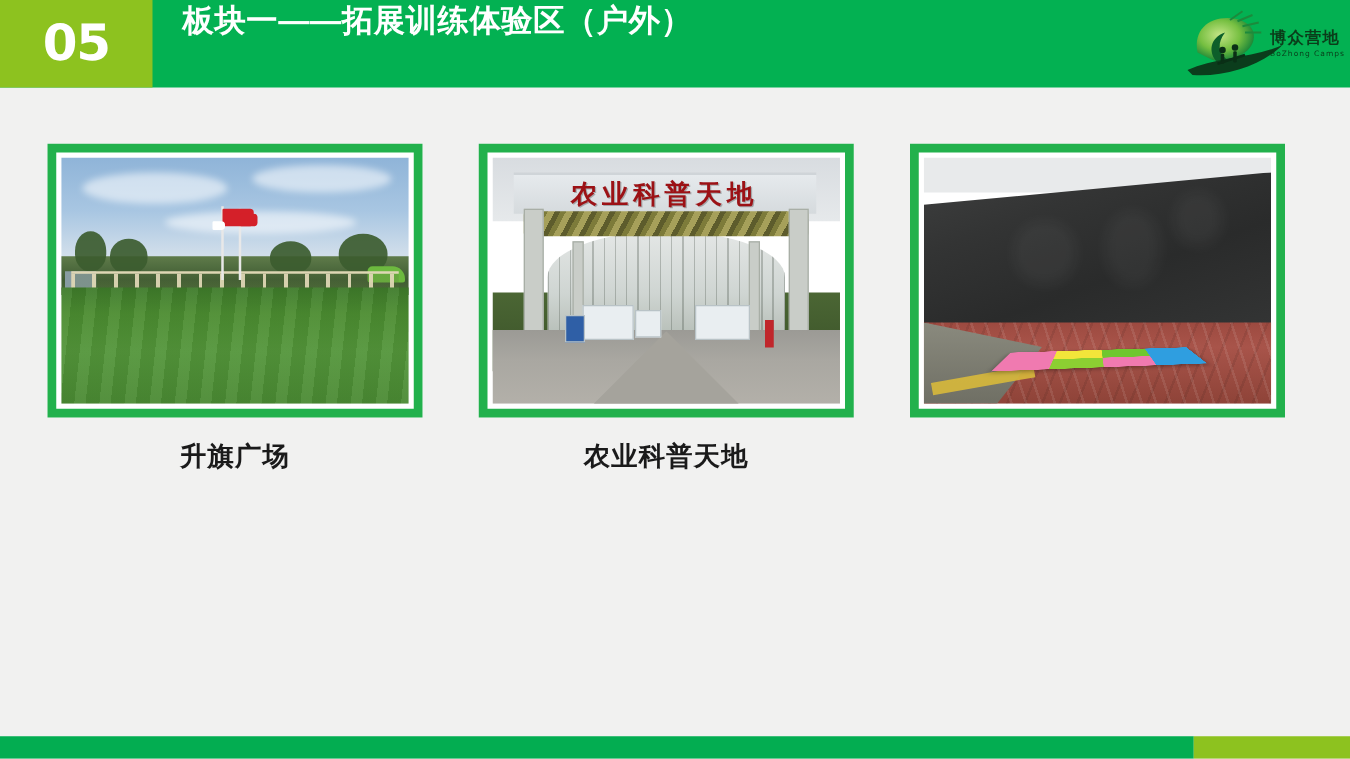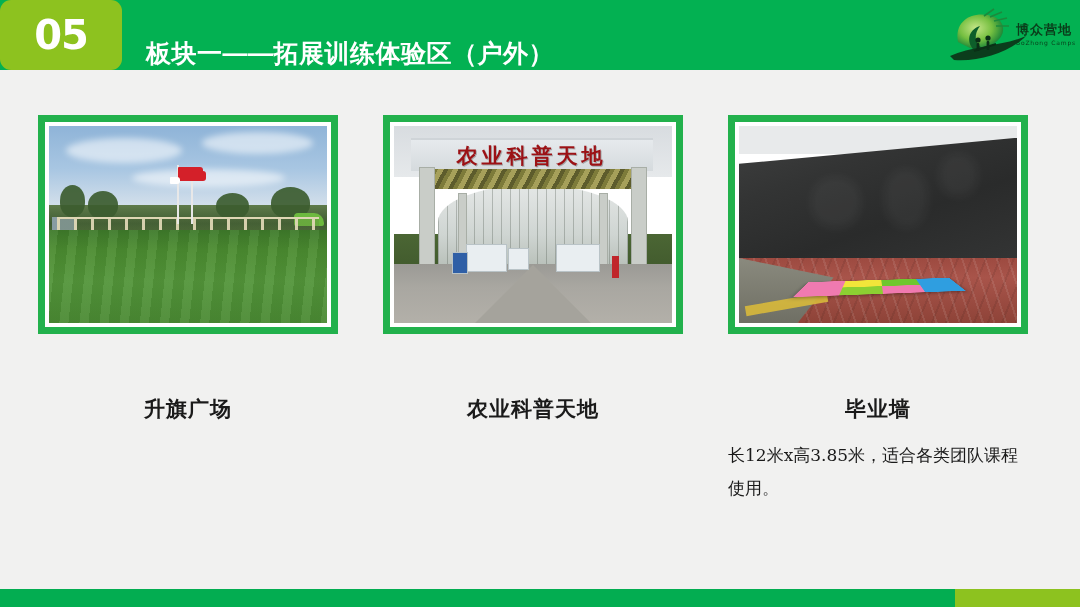--- a/index.html
+++ b/index.html
@@ -26,34 +26,33 @@
     align-items: stretch;
   }
   .header-number-block {
     width: 122px;
     height: 70px;
     background: #8dc21f;
     display: flex;
     align-items: center;
     justify-content: center;
     flex: 0 0 auto;
-    border-radius: 11px;
   }
   .header-number {
     color: #ffffff;
     font-size: 40px;
     font-weight: bold;
     letter-spacing: -1px;
     font-family: "DejaVu Sans", sans-serif;
     line-height: 1;
   }
   .header-title-wrap {
     flex: 1 1 auto;
     display: flex;
-    align-items: flex-end;
+    align-items: flex-start;
     padding-left: 24px;
   }
   .header-title {
     color: #ffffff;
     font-size: 25px;
     font-weight: bold;
     letter-spacing: 0.5px;
     white-space: nowrap;
   }
   .header-logo {
@@ -260,21 +259,20 @@
     width: 300px;
     padding-top: 17px;
   }
   .caption-title {
     text-align: center;
     font-size: 21px;
     font-weight: bold;
     color: #1a1a1a;
     letter-spacing: 1px;
     font-family: "DejaVu Serif", "Liberation Serif", serif;
-    margin-top: 44px;
   }
   .caption-body {
     margin-top: 16px;
     font-size: 17px;
     line-height: 1.95;
     color: #1a1a1a;
     text-align: left;
     font-family: "DejaVu Serif", "Liberation Serif", serif;
   }
 
@@ -407,24 +405,20 @@
           <div style="background:#f2e53a;"></div>
           <div style="background:#6fc72e;"></div>
           <div style="background:#2f9ee0;"></div>
           <div style="background:#f07ab0;"></div>
           <div style="background:#8ccf32;"></div>
           <div style="background:#f07ab0;"></div>
           <div style="background:#2f9ee0;"></div>
         </div>
       </div>
     </div>
-    <div class="caption">
-      <div class="caption-title">毕业墙</div>
-      <div class="caption-body">长12米x高3.85米，适合各类团队课程使用。</div>
-    </div>
   </div>
 
 </div>
 
 <div class="footer">
   <div class="footer-main"></div>
   <div class="footer-accent"></div>
 </div>
 
 </body></html>

